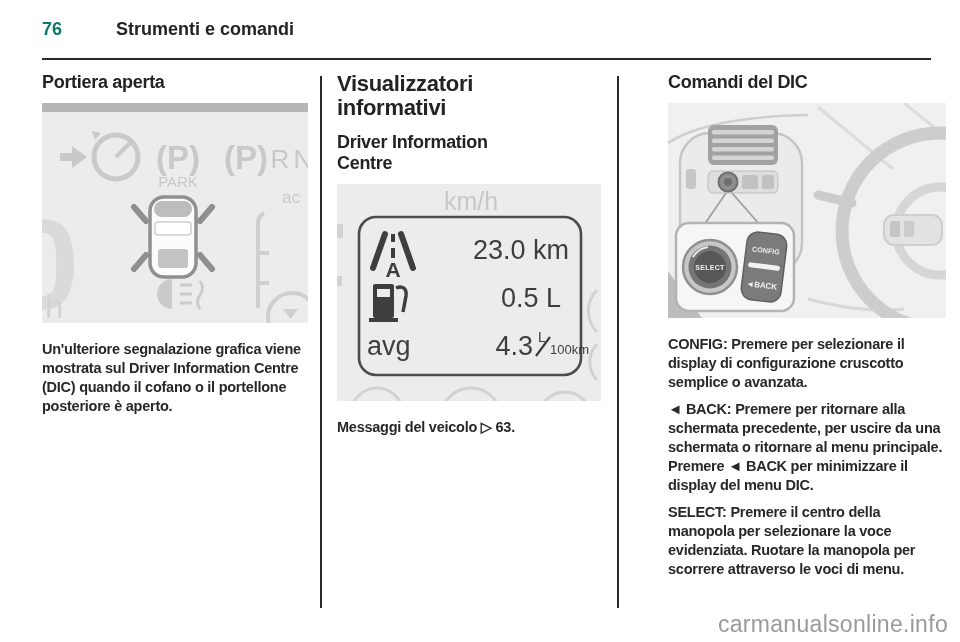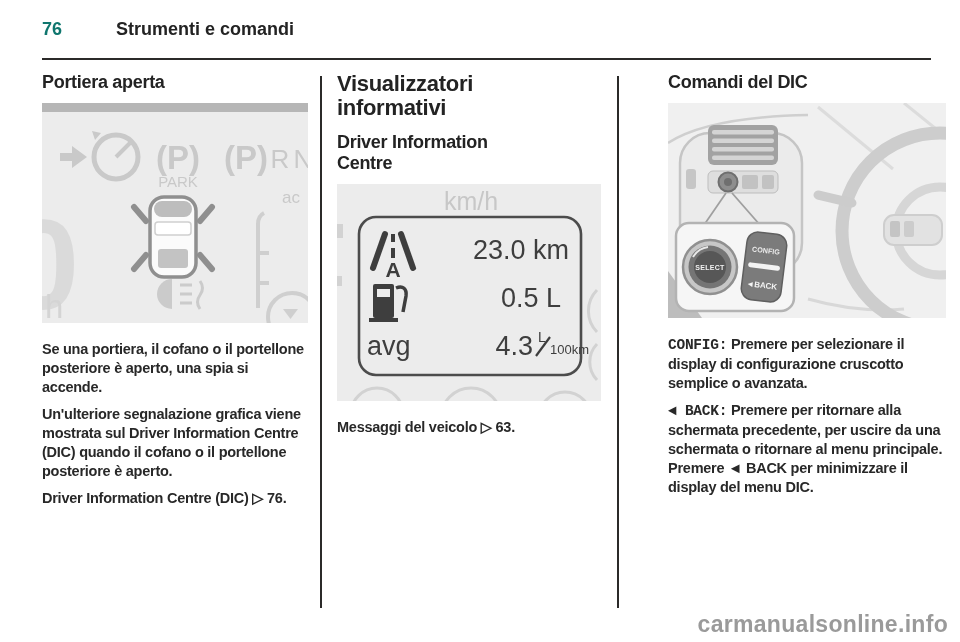--- a/index.html
+++ b/index.html
@@ -14,23 +14,23 @@
   .col{position:absolute;top:72px;}
   .col1{left:42px;width:266px;}
   .col2{left:337px;width:210px;}
   .col3{left:640px;width:278px;margin-left:28px;}
   h1.sec{font-size:22px;line-height:1.08;font-weight:700;margin:0 0 12px;max-width:210px;
          letter-spacing:-0.3px;color:#232323;}
   h2.sec{font-size:18px;font-weight:700;margin:0 0 10px;letter-spacing:-0.3px;color:#232323;}
   figure{margin:0 0 13px;}
   .bodytext p{font-size:14.5px;line-height:1.31;font-weight:600;letter-spacing:-0.25px;
               margin:0 0 8px;color:#282828;}
-  .lead{font-weight:700;font-family:Liberation Mono, monospace;}
+  .lead{font-weight:700;}
   .ref{white-space:nowrap;}
-  .watermark{position:absolute;right:12px;bottom:4px;font-size:23px;font-weight:700;
+  .watermark{position:absolute;right:12px;bottom:4px;font-size:23px;font-weight:400;
              color:#9a9a9a;letter-spacing:0.3px;}
   svg text{font-family:"Liberation Sans",sans-serif;}
 </style>
 </head>
 <body>
 
 <div class="page">
 
   <div class="pagenum">76</div>
   <div class="chapter">Strumenti e comandi</div>
@@ -84,24 +84,21 @@
           <line x1="158" y1="152" x2="170" y2="166" stroke="#8f8f8f" stroke-width="6" stroke-linecap="round"></line>
           <rect x="108" y="94" width="46" height="80" rx="14" fill="#fbfbfb" stroke="#8f8f8f" stroke-width="3.5"></rect>
           <rect x="112" y="98" width="38" height="16" rx="8" fill="#bdbdbd"></rect>
           <rect x="113" y="119" width="36" height="13" rx="3" fill="#ffffff" stroke="#cfcfcf" stroke-width="1.5"></rect>
           <rect x="116" y="146" width="30" height="19" rx="3" fill="#c3c3c3"></rect>
         </g>
       </svg>
     </figure>
 
     <div class="bodytext">
-      <p>Se una portiera, il cofano o il portellone posteriore è aperto, una spia si accende.</p>
       <p>Un'ulteriore segnalazione grafica viene mostrata sul Driver Information Centre (DIC) quando il cofano o il portellone posteriore è aperto.</p>
-      <p><span>Driver Information Centre (DIC)</span>
-        <span class="ref"><span>▷</span> <span>76.</span></span></p>
     </div>
   </div>
 
   <div class="col col2">
     <h1 class="sec">Visualizzatori informativi</h1>
     <h2 class="sec">Driver Information Centre</h2>
 
     <figure>
       <svg width="264" height="217" viewBox="0 0 264 217">
         <rect width="264" height="217" fill="#ececec"></rect>
@@ -203,17 +200,19 @@
           </g>
         </g>
       </svg>
     </figure>
 
     <div class="bodytext">
       <p><span class="lead">CONFIG:</span>
         <span>Premere per selezionare il display di configurazione cruscotto semplice o avanzata.</span></p>
       <p><span class="lead">◄ BACK:</span>
         <span>Premere per ritornare alla schermata precedente, per uscire da una schermata o ritornare al menu principale. Premere ◄ BACK per minimizzare il display del menu DIC.</span></p>
+      <p><span class="lead">SELECT:</span>
+        <span>Premere il centro della manopola per selezionare la voce evidenziata. Ruotare la manopola per scorrere attraverso le voci di menu.</span></p>
     </div>
   </div>
 
   <div class="watermark">carmanualsonline.info</div>
 </div>
 
 </body></html>

